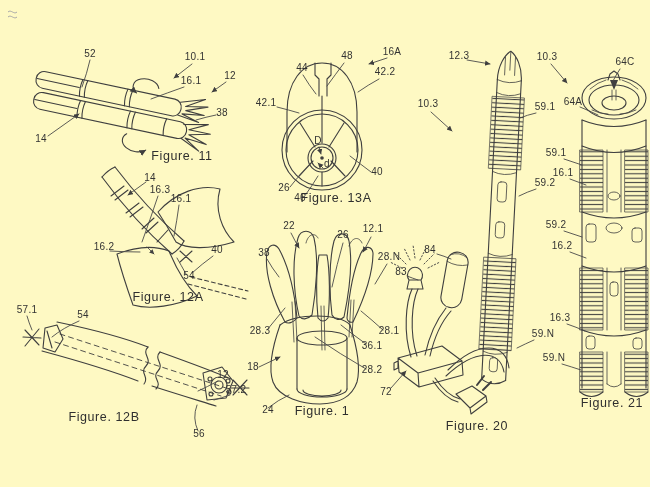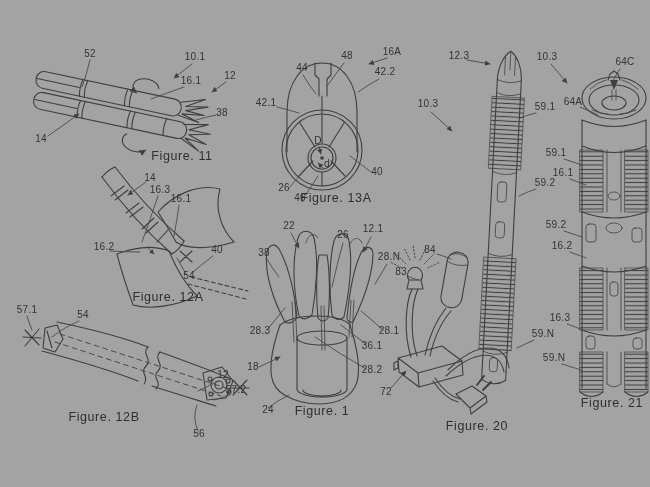--- a/index.html
+++ b/index.html
@@ -1,16 +1,16 @@
 <!DOCTYPE html>
 <html><head>
 <meta charset="utf-8">
 <style>
   html,body{margin:0;padding:0;background:#fff;}
-  .sheet{position:relative;width:650px;height:487px;background:#a3a3a3;overflow:hidden;
+  .sheet{position:relative;width:650px;height:487px;background:#fef9c3;overflow:hidden;
          font-family:"Liberation Sans", sans-serif;}
   svg{position:absolute;left:0;top:0;}
   svg *{vector-effect:non-scaling-stroke;}
   .art{fill:none;stroke:#3f3f3f;stroke-width:1.1;stroke-linecap:round;stroke-linejoin:round;}
   .thin{stroke-width:0.8;}
   .lead{fill:none;stroke:#4a4a4a;stroke-width:0.9;stroke-linecap:round;}
   .dash{stroke-dasharray:4,3;}
   .cdash{stroke-dasharray:5,4;stroke-width:0.9;}
   .ray{stroke-dasharray:1.5,2;stroke-width:0.9;}
   text.ref{fill:#333;font-size:10px;text-anchor:middle;letter-spacing:0.3px;}

